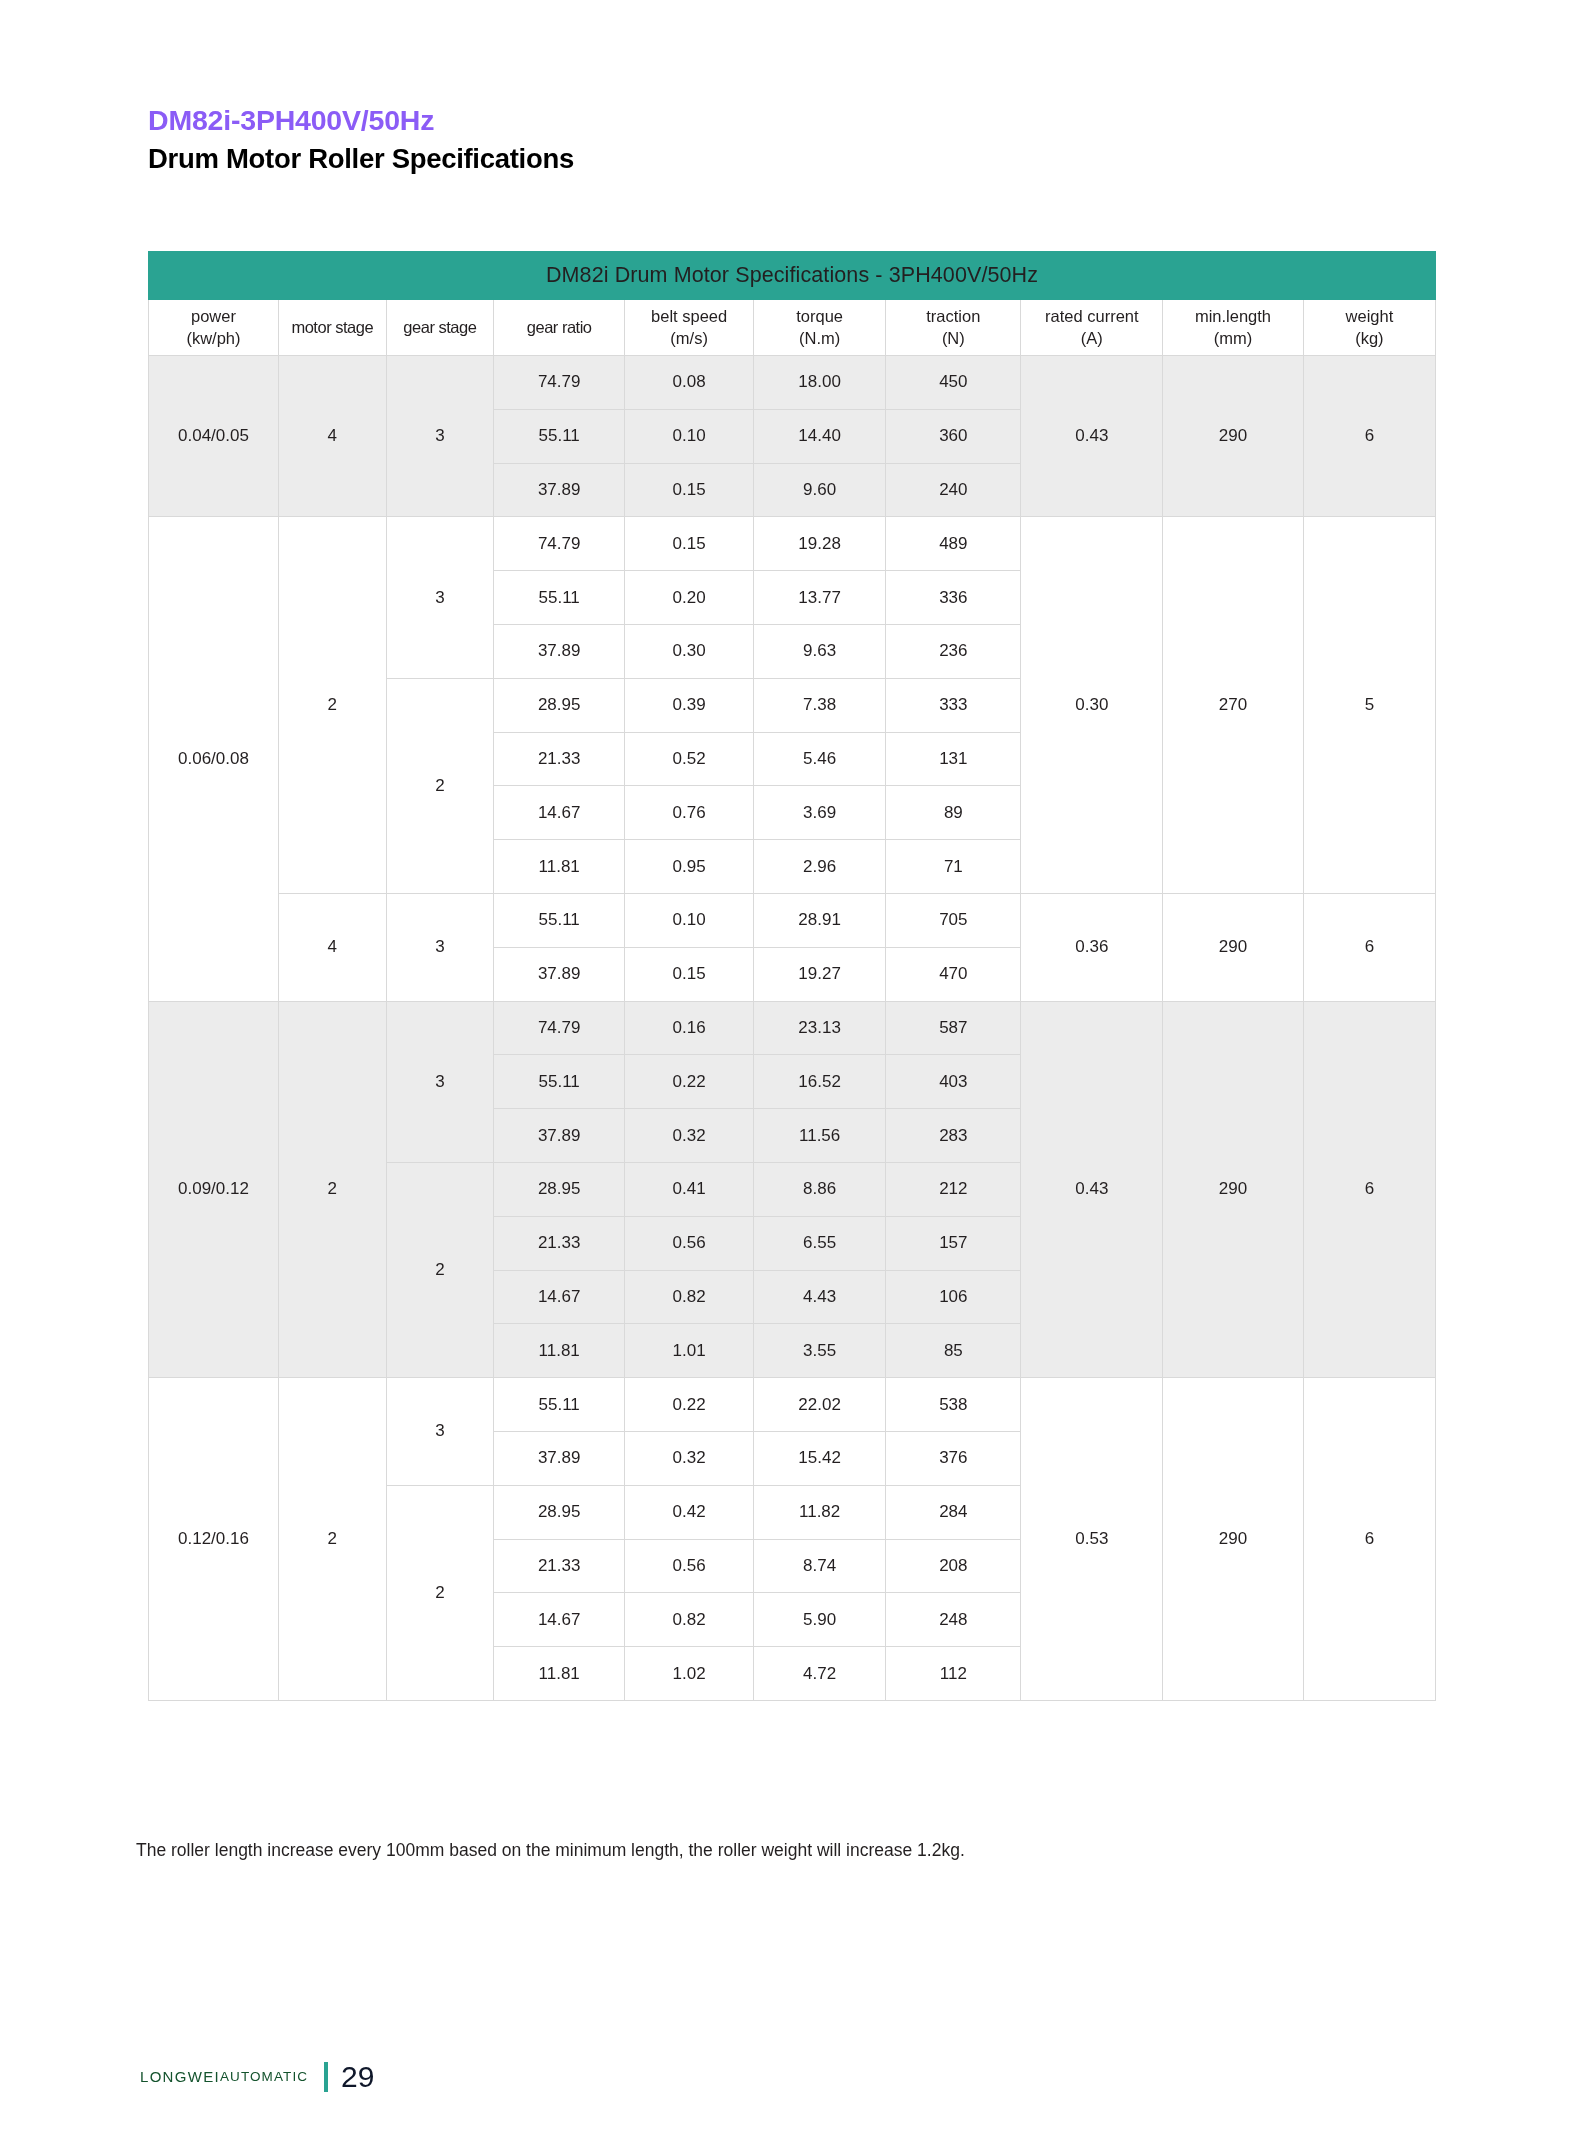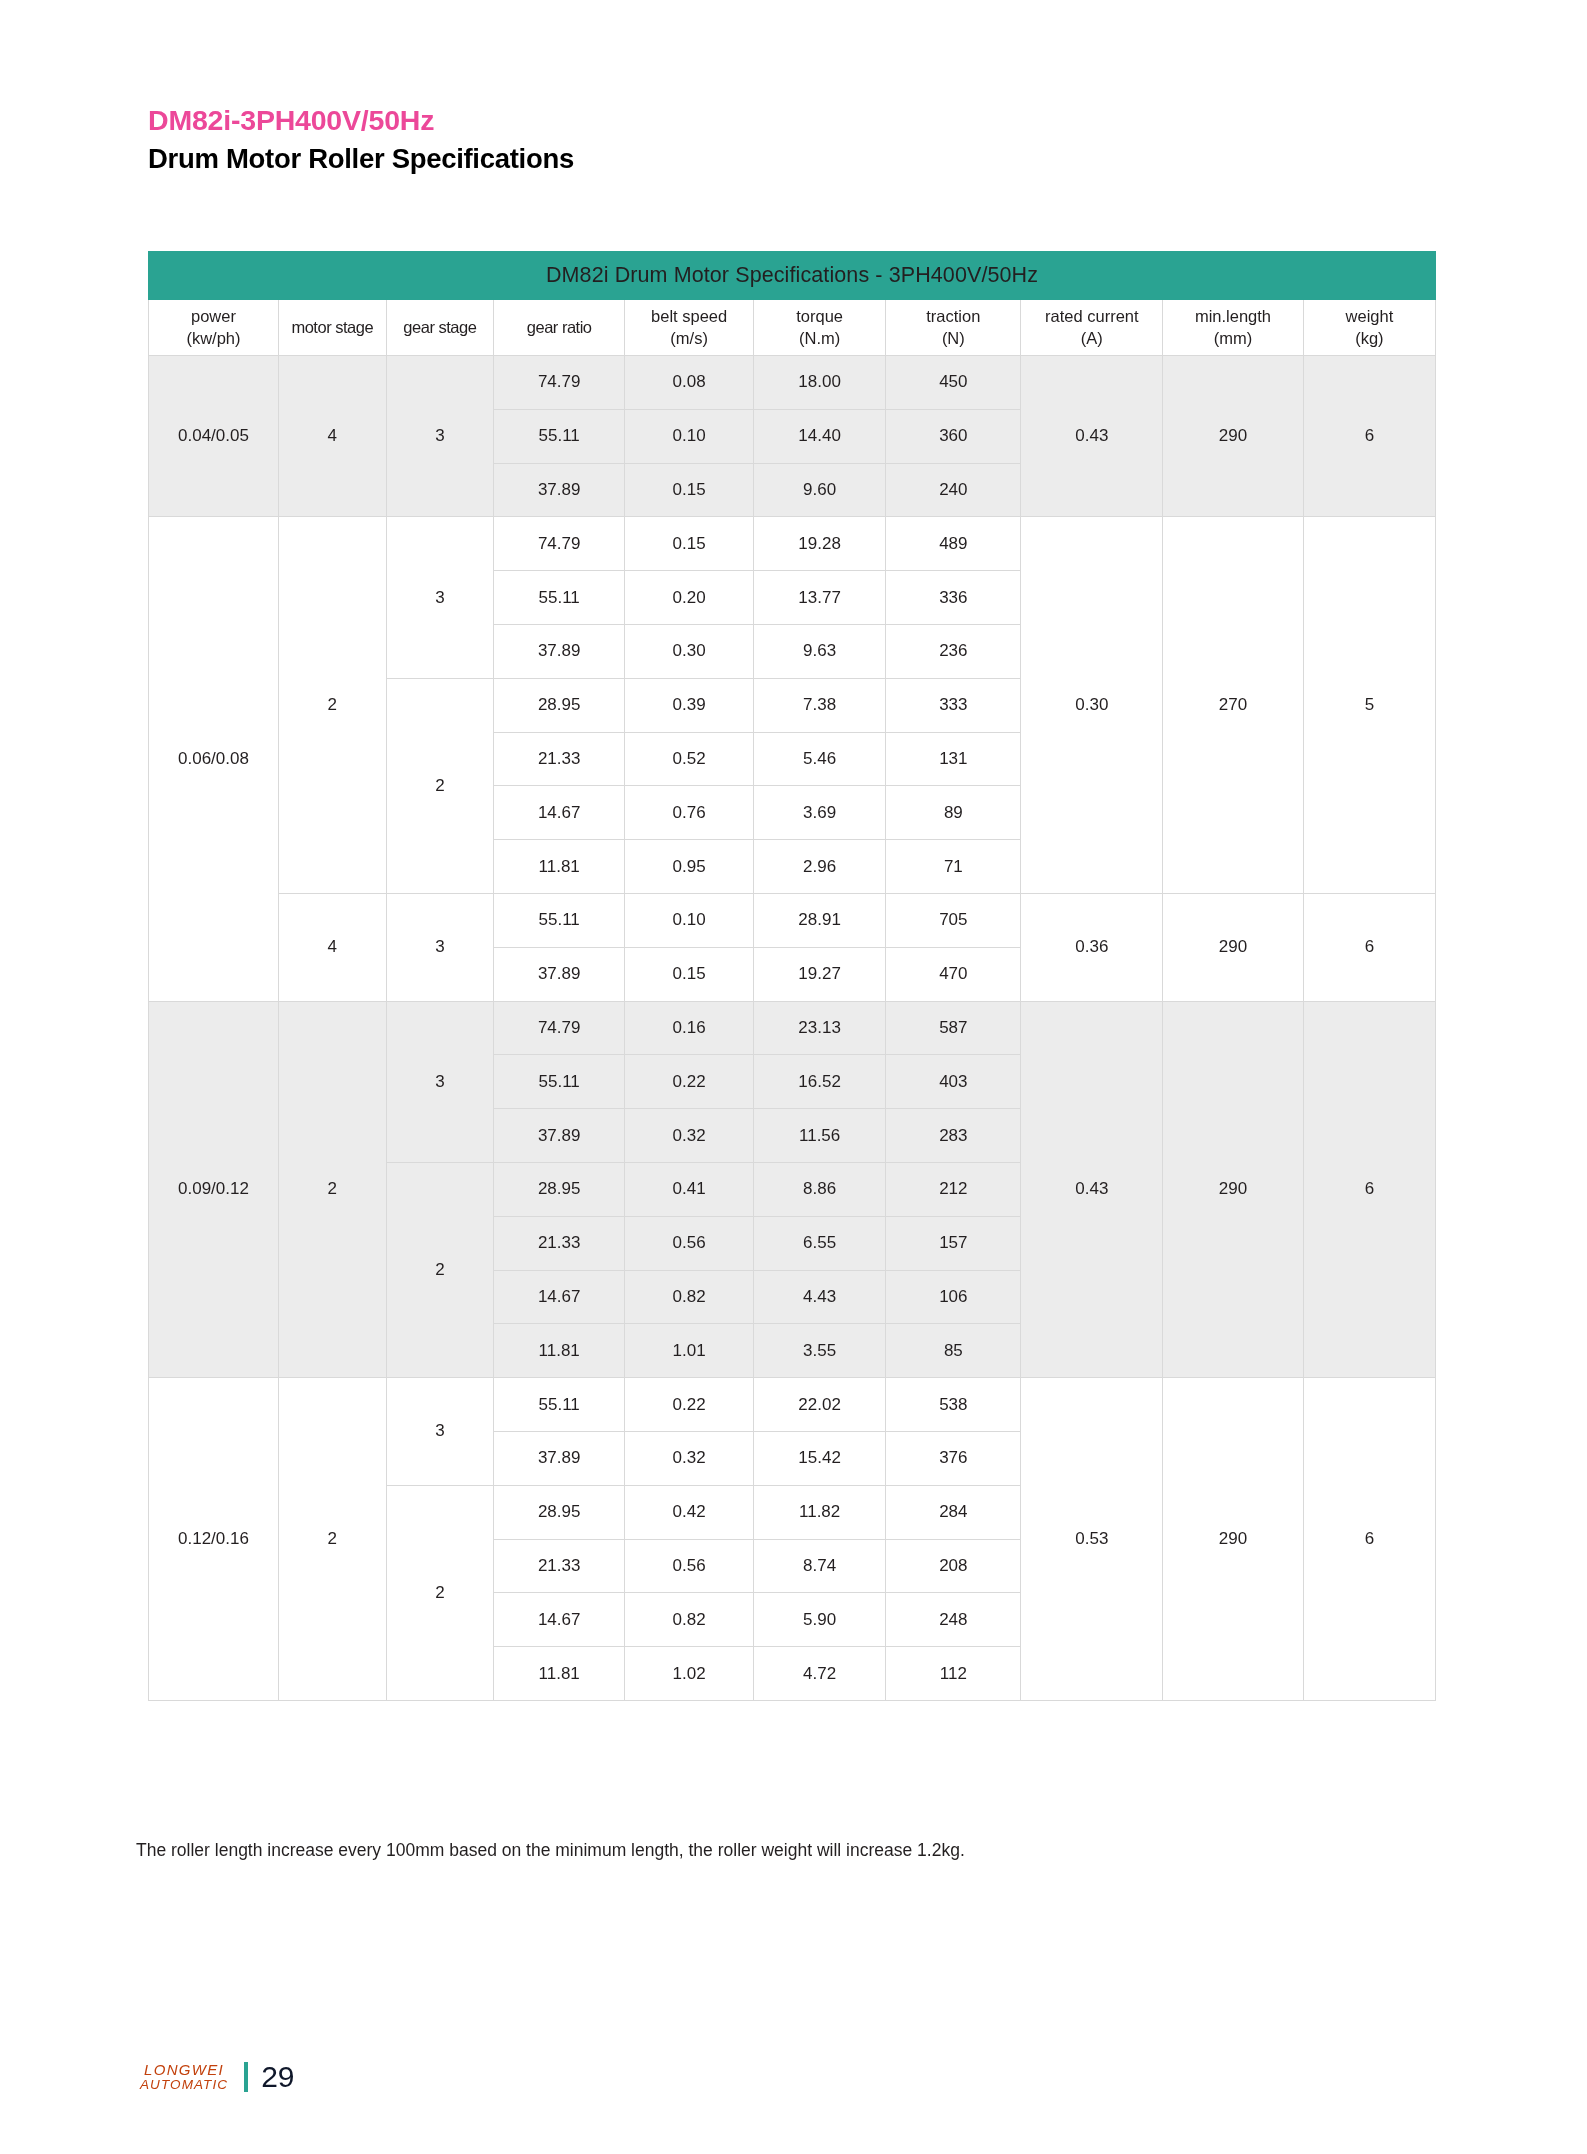--- a/index.html
+++ b/index.html
@@ -26,21 +26,21 @@
   
   .heading-block {
     position: absolute;
     left: 148px;
     top: 105px;
     width: 1300px;
   }
   .title-main {
     font-size: 28.5px;
     font-weight: bold;
-    color: #ec4899;
+    color: #8b5cf6;
     letter-spacing: -0.2px;
     line-height: 1.12;
     margin: 0;
     white-space: nowrap;
   }
   .title-sub {
     font-size: 27.5px;
     font-weight: bold;
     color: #000000;
     letter-spacing: -0.3px;
@@ -110,27 +110,26 @@
   .footer {
     position: absolute;
     left: 140px;
     top: 2060px;
     display: flex;
     align-items: center;
     gap: 0px;
   }
   .logo-words {
     display: flex;
-    flex-direction: column;
+    flex-direction: row;
     align-items: center;
     line-height: 1.04;
-    color: #c2410c;
+    color: #14532d;
     font-size: 15px;
     letter-spacing: 1.3px;
-    font-style: italic;
   }
   .logo-words .w2 { font-size: 13.5px; letter-spacing: 1.1px; }
   .logo-bar {
     width: 4px;
     height: 30px;
     background: #2aa392;
     margin: 0 13px 0 16px;
   }
   .page-num {
     font-size: 30px;

